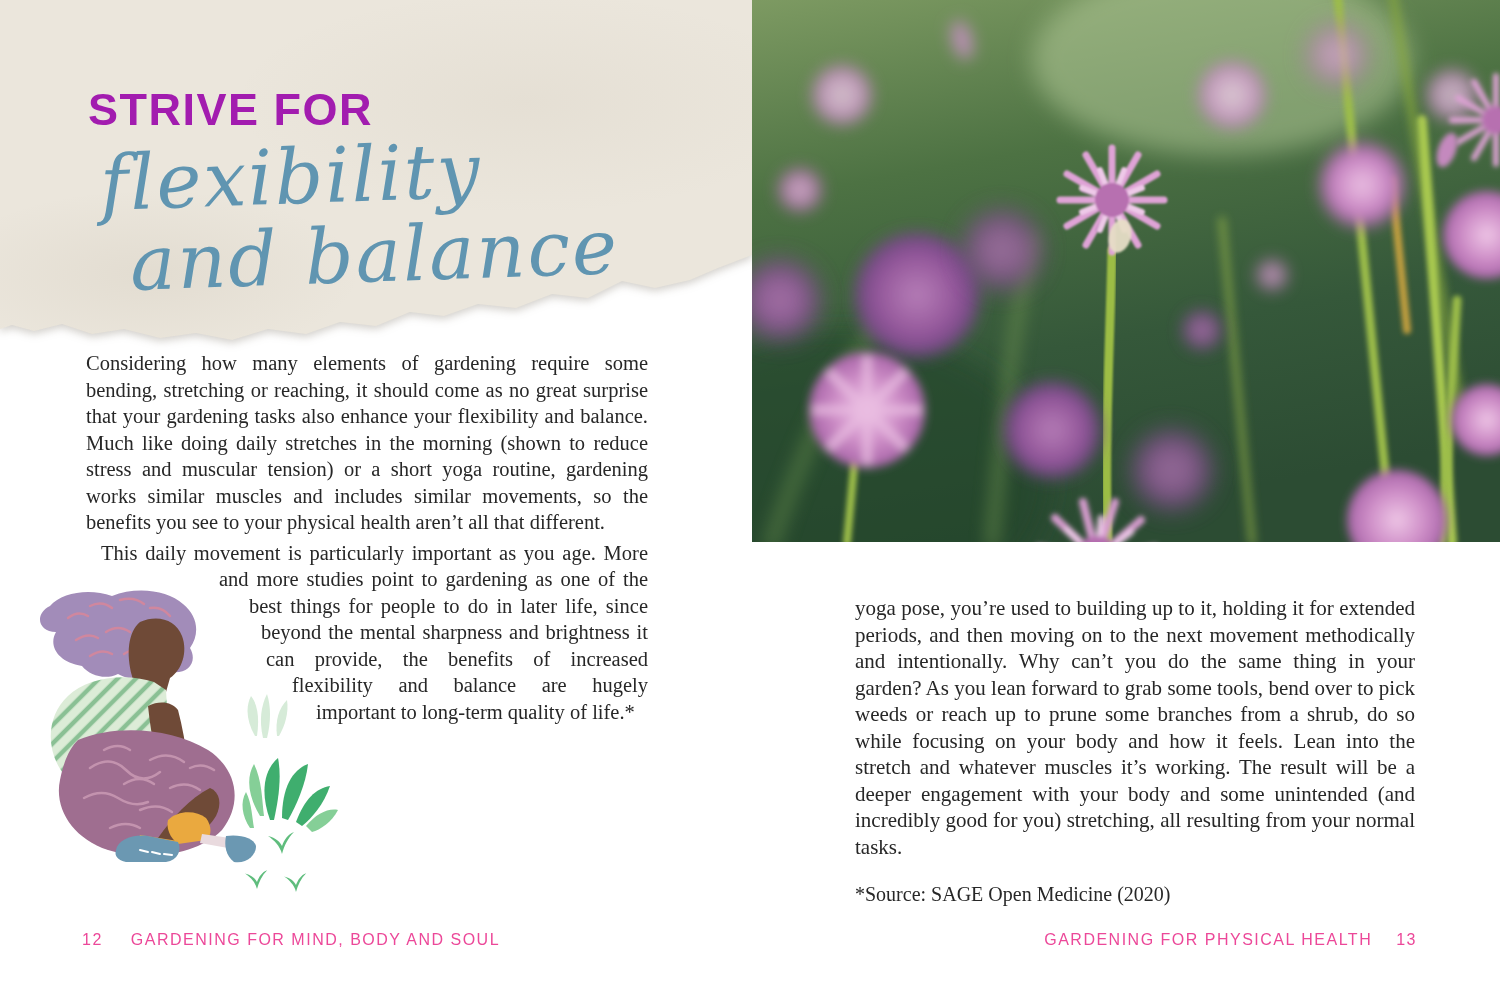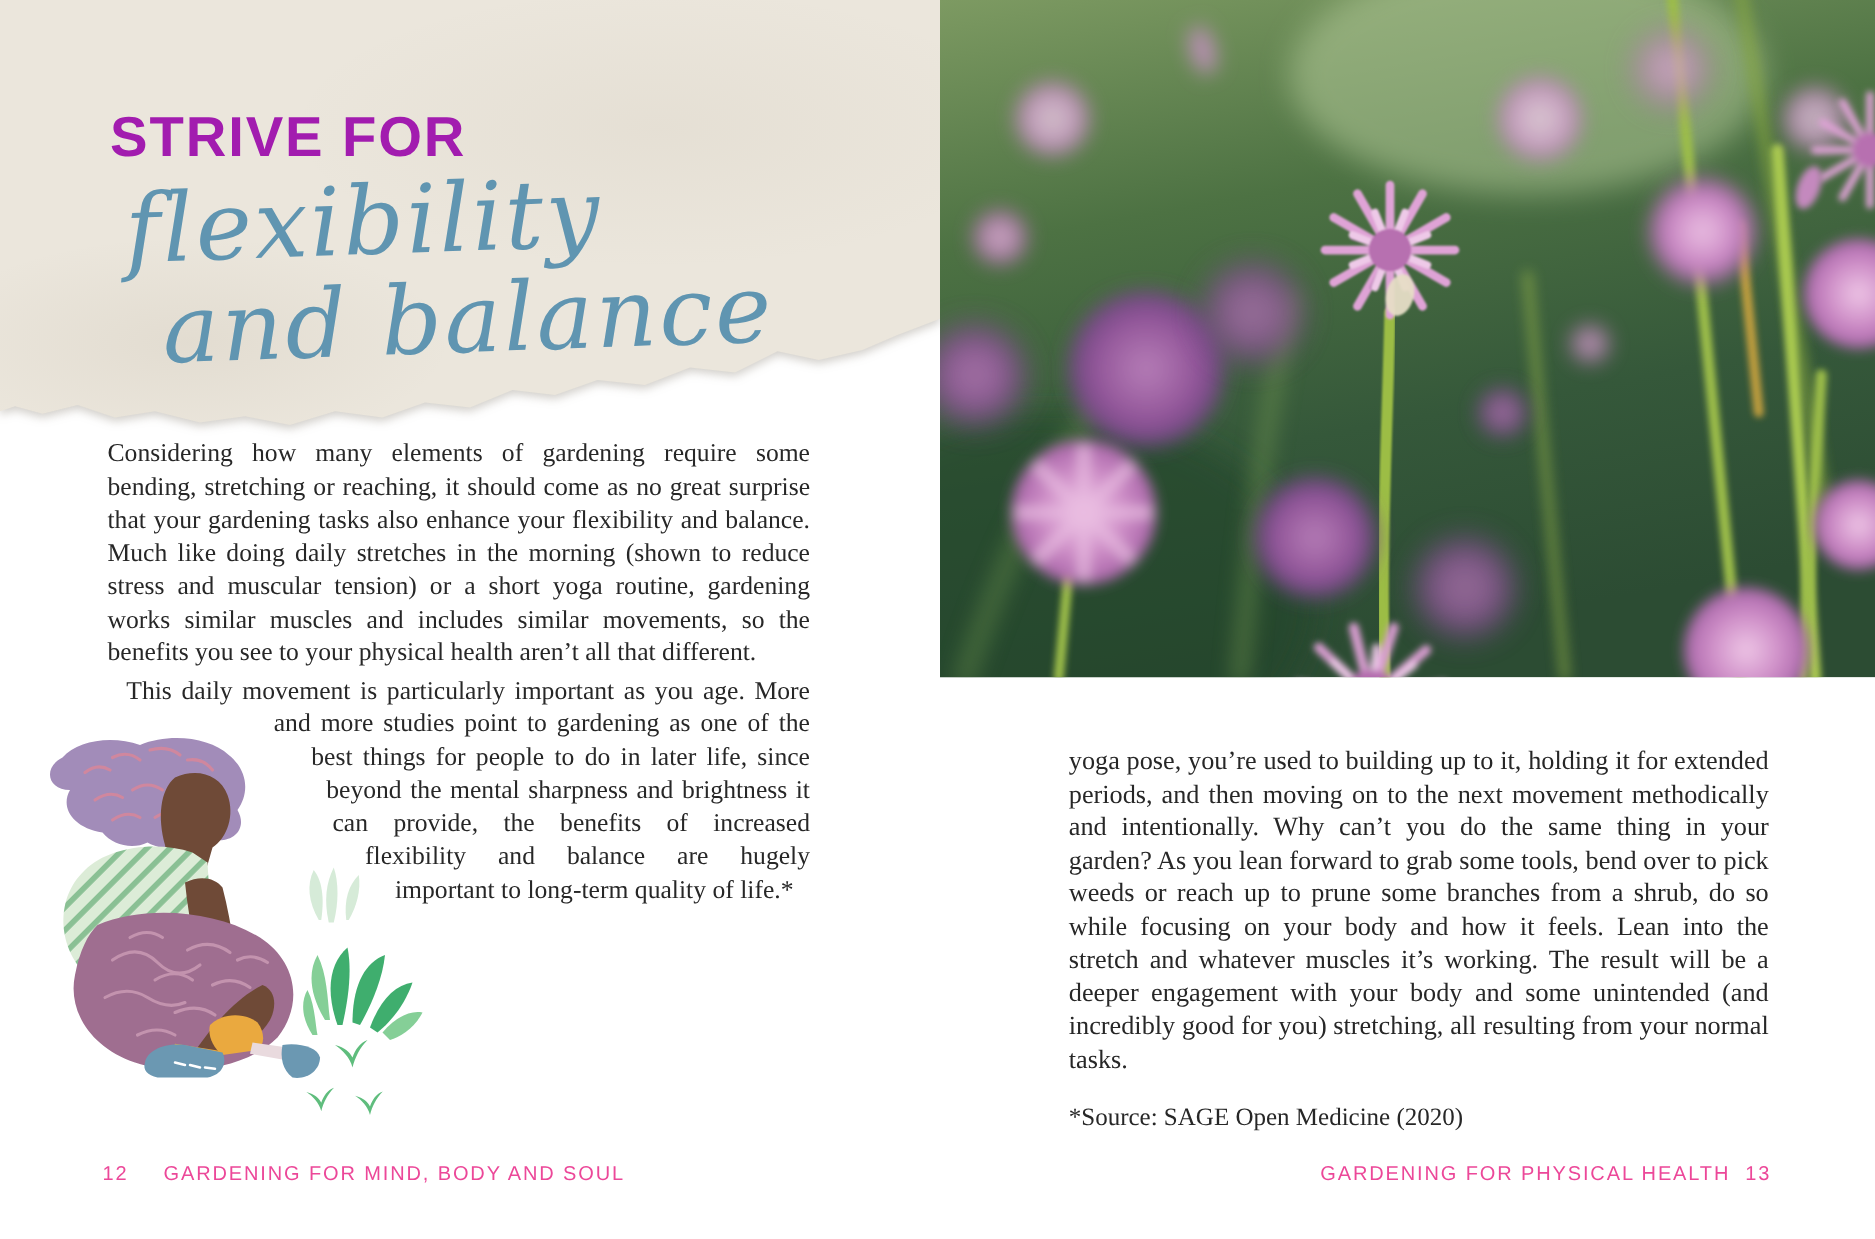--- a/index.html
+++ b/index.html
@@ -29,21 +29,21 @@
   
   .left-text{position:absolute;left:82px;top:346px;width:570px;
              font-size:20.5px;line-height:26.5px;text-align:justify;}
   .left-text p{margin:4px;}
   .sp{float:left;clear:left;height:26.5px;}
 
   
   .footer{position:absolute;top:931px;font-family:"Liberation Sans",sans-serif;
           font-size:16px;letter-spacing:1.5px;color:#ec4899;display:flex;gap:28px;align-items:baseline;}
   .footer-left{left:82px;}
-  .footer-right{right:83px;gap:12px;}
+  .footer-right{right:83px;gap:24px;}
 
   
   .photo{position:absolute;left:752px;top:0;width:748px;height:542px;overflow:hidden;}
   .photo svg{display:block;width:100%;height:100%;}
   .right-text{position:absolute;left:855px;top:595px;width:560px;
               font-size:21px;line-height:26.5px;text-align:justify;}
   .right-text p{margin:0;}
   .source-note{position:absolute;left:855px;top:871px;font-size:20px;color:#272727;margin-top:12px;}
 
   

